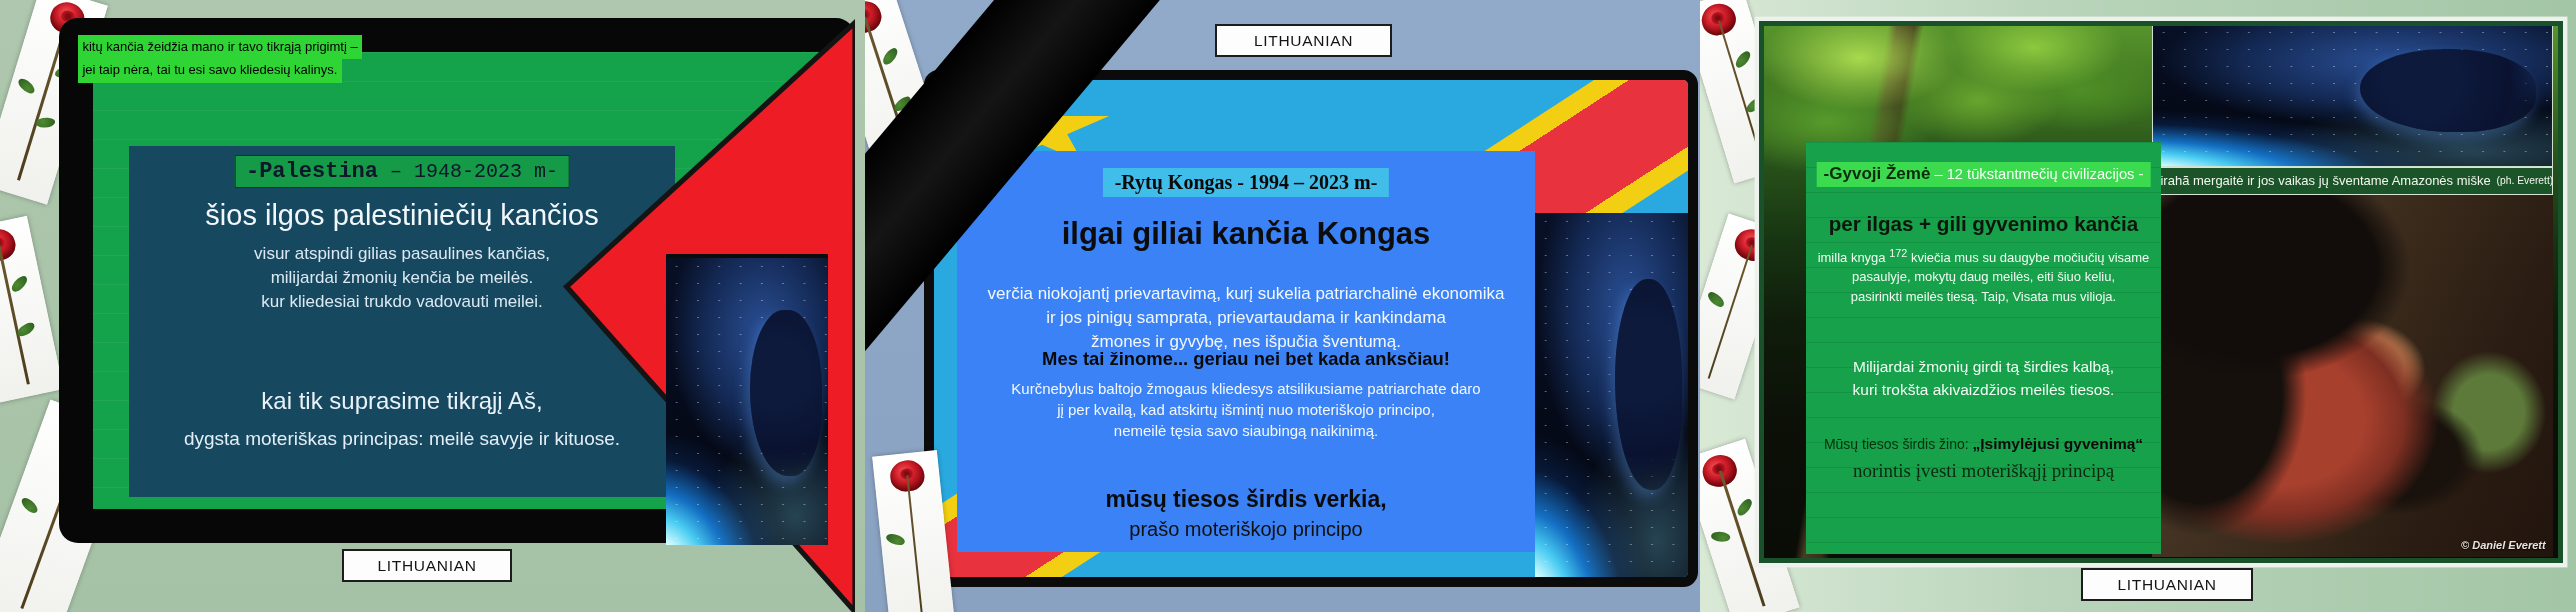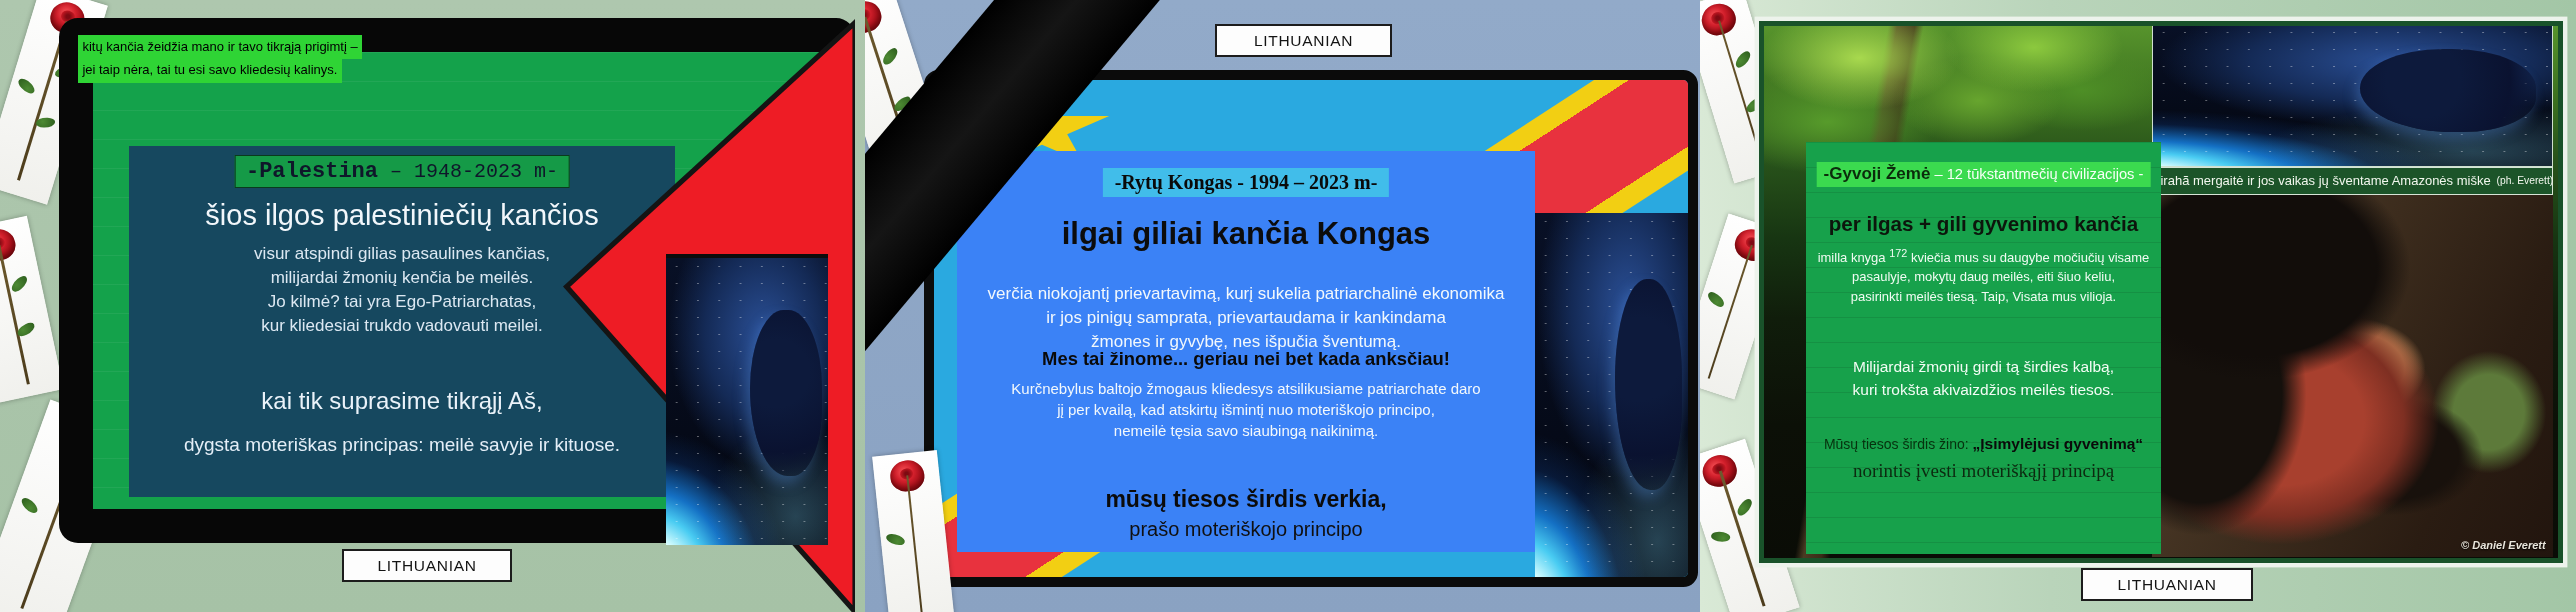--- a/index.html
+++ b/index.html
@@ -54,21 +54,21 @@
   .pal-quote span{background:#2fd435;padding:1.5px 4.4px;display:inline-block;}
   .pal-box{position:absolute;left:129px;top:146px;width:546px;height:351px;z-index:4;
            background:#16485f;text-align:center;color:#e8f1f8;}
   .pal-title{position:absolute;left:50%;top:8.8px;transform:translateX(-50%);
              background:#159a47;border:0.7px solid #0a3a1d;padding:2.9px 10.3px;white-space:nowrap;
              font-family:Liberation Mono, monospace;color:#0f172a;font-size:20px;}
   .pal-title b{font-size:22px;}
   .pal-heading{position:absolute;left:0;right:0;top:53px;font-size:29px;color:#f2f7fb;white-space:nowrap;}
   .pal-body{position:absolute;left:0;right:0;top:96px;font-size:17px;line-height:1.42;color:#dce8f2;}
   .pal-emph1{position:absolute;left:0;right:0;top:241px;font-size:24px;color:#eaf2f9;white-space:nowrap;}
-  .pal-emph2{position:absolute;left:-10.3px;right:-10.3px;top:288px;font-size:19px;color:#e4eef7;white-space:nowrap;}
+  .pal-emph2{position:absolute;left:-10.3px;right:-10.3px;top:282px;font-size:19px;color:#e4eef7;white-space:nowrap;}
   .pal-triangle{position:absolute;left:59px;top:18.4px;z-index:6;pointer-events:none;}
   .earth-left{left:666px;top:254px;width:162px;height:287px;z-index:7;border-top:4.4px solid #0c0c0c;}
 
   
   .congo-frame{position:absolute;left:59px;top:70px;width:774px;height:517px;z-index:10;
                box-sizing:border-box;border:10.3px solid #0b0b0b;border-radius:14.7px;background:#2aa9e0;overflow:hidden;}
   .congo-star{position:absolute;left:38px;top:7.4px;width:140px;height:82px;background:#f2cf13;z-index:1;
       clip-path:polygon(50% 0%,61% 35%,98% 35%,68% 57%,79% 91%,50% 70%,21% 91%,32% 57%,2% 35%,39% 35%);}
   .congo-band{position:absolute;left:-175px;top:196px;width:1104px;height:127px;z-index:1;
       transform:rotate(-33deg);
@@ -162,21 +162,20 @@
     <svg class="pal-triangle" width="796" height="594" viewBox="0 0 1082 807">
       <polygon points="1082,6 690,365 1082,807" fill="#ee1c25" stroke="#141414" stroke-width="7"></polygon>
     </svg>
 
     <div class="pal-box ruled-light">
       <div class="pal-title"><b>-Palestina</b><span> – 1948-2023 m-</span></div>
       <div class="pal-heading">šios ilgos palestiniečių kančios</div>
       <div class="pal-body">
         <div>visur atspindi gilias pasaulines kančias,</div>
         <div>milijardai žmonių kenčia be meilės.</div>
-        <div>Jo kilmė?  tai yra Ego-Patriarchatas,</div>
         <div>kur kliedesiai trukdo vadovauti meilei.</div>
       </div>
       <div class="pal-emph1">kai tik suprasime tikrąjį Aš,</div>
       <div class="pal-emph2">dygsta moteriškas principas: meilė savyje ir kituose.</div>
     </div>
 
     <div class="earth-art earth-left"></div>
 
     <div class="pal-quote">
       <span>kitų kančia žeidžia mano ir tavo tikrąją prigimtį –</span><br>

